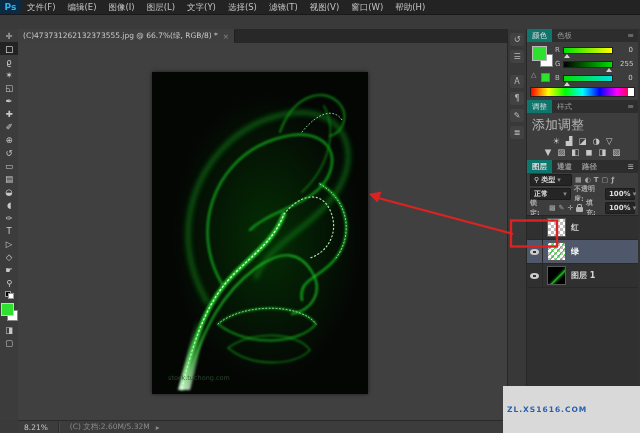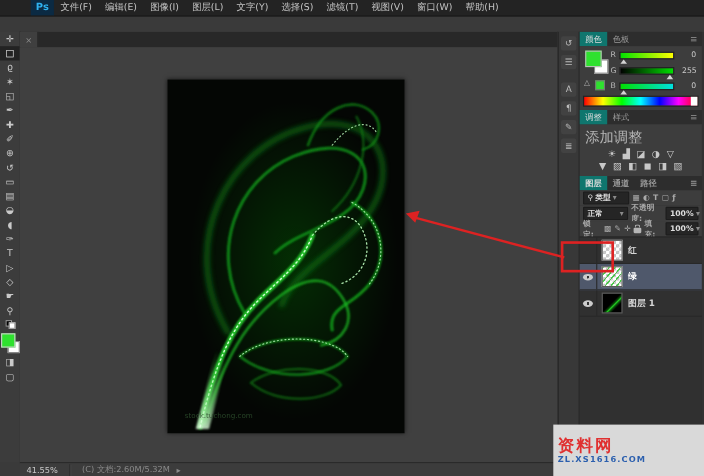--- a/index.html
+++ b/index.html
@@ -8,21 +8,21 @@
        background:#3a3a3a;color:#c8c8c8;-webkit-font-smoothing:antialiased;}
   .abs{position:absolute;}
   .row{display:flex;align-items:center;}
   .dim{color:#8a8a8a;}
   .well{background:#252525;border:1px solid #1c1c1c;color:#ddd;border-radius:1px;}
   .vdiv{width:1px;height:11px;background:#2c2c2c;border-right:1px solid #4a4a4a;margin:0 4px;}
 
   
   #menubar{left:0;top:0;width:640px;height:14px;background:#232323;border-bottom:1px solid #191919;font-size:8.5px;}
   #ps-logo{width:21px;height:14px;background:#0b2a43;color:#2fb2f0;font-weight:bold;font-size:9px;
-           display:flex;align-items:center;justify-content:center;margin-left:28px;}
+           display:flex;align-items:center;justify-content:center;}
   .menu-item{padding:0 6px;line-height:14px;color:#c2c2c2;white-space:nowrap;}
 
   
   #optionsbar{left:0;top:15px;width:640px;height:14px;background:#3c3c3c;border-bottom:1px solid #2a2a2a;
               font-size:8px;display:flex;align-items:center;padding:0 0 0 4px;box-sizing:border-box;}
   #optionsbar .ic{font-size:8px;color:#c5c5c5;padding:0 2px;}
   .opt-input{height:10px;font-size:7.5px;line-height:10px;padding:0 3px;}
   .opt-btn{height:11px;line-height:11px;padding:0 6px;font-size:7.5px;color:#d5d5d5;
            background:linear-gradient(#525252,#434343);border:1px solid #2a2a2a;border-radius:2px;}
   #workspace-btn{margin-left:auto;margin-right:4px;}
@@ -206,20 +206,21 @@
     <div id="swatches">
       <div id="fg-swatch"></div>
       <div id="bg-swatch"></div>
     </div>
     <div class="tool">◨</div>
     <div class="tool">▢</div>
   </div>
 
   <div id="tabbar" class="abs">
     <div id="doc-tab">
+      <span>(C)473731262132373555.jpg @ 66.7%(绿, RGB/8) *</span>
       <span class="dim">×</span>
     </div>
   </div>
 
   <div id="pasteboard" class="abs"></div>
   <div id="canvas-image" class="abs">
     <svg width="216" height="322" viewBox="0 0 216 322">
       <defs>
         <filter id="f1" x="-30%" y="-30%" width="160%" height="160%">
             <feGaussianBlur stdDeviation="1.1"></feGaussianBlur>
@@ -253,21 +254,21 @@
         <path d="M66,252 C92,230 150,232 164,252" stroke="#c8ffc8" stroke-width="1" stroke-dasharray="1 2.4" opacity=".8"></path>
         <path d="M150,60 C166,40 182,36 190,48" stroke="#bfffbf" stroke-width="1" stroke-dasharray="1 2.4" opacity=".8"></path>
         <path d="M168,112 C196,128 202,162 184,186" stroke="#ccffcc" stroke-width="1" stroke-dasharray="1 2.4" opacity=".8"></path>
       </g>
       <path d="M26,318 L38,318 L58,240 L46,238 Z" fill="url(#tipg)" filter="url(#f1)" opacity=".9"></path>
       <text x="16" y="308" font-size="6.5" fill="#2e4f2e" opacity=".85">stock.tuchong.com</text>
     </svg>
   </div>
 
   <div id="statusbar" class="abs">
-    <span>41.55%</span>
+    <span>8.21%</span>
     <span class="vdiv"></span>
     <span class="dim">(C) 文档:2.60M/5.32M</span>
     <span class="dim">▸</span>
   </div>
 
   <div id="dock" class="abs">
     <div id="dockstrip">
       <div class="dock-icon">↺</div>
       <div class="dock-icon">☰</div>
       <div class="dock-gap"></div>
@@ -412,21 +413,20 @@
             <span class="thumb dark-smoke"></span>
             <span>图层 1</span>
           </div>
         </div>
       </div>
     </div>
   </div>
 
   <div id="watermark" class="abs">
     <div id="wm-text">
-      <div class="name">资料网</div>
       <div class="url">ZL.XS1616.COM</div>
     </div>
   </div>
 
   <svg id="annotation" class="abs">
     <line x1="378" y1="198" x2="513" y2="234" stroke="#dd2222" stroke-width="2.2"></line>
     <polygon points="369,194 381.5,191.5 377.5,202.5" fill="#dd2222"></polygon>
     <rect x="511" y="220.5" width="46" height="26" fill="none" stroke="#dd2222" stroke-width="2.4"></rect>
   </svg>
 

